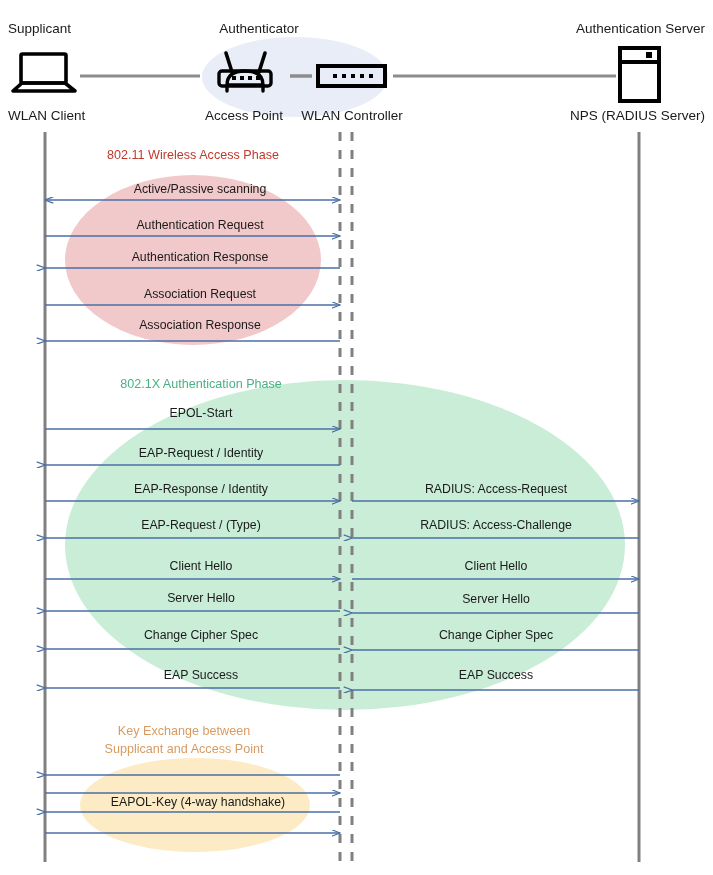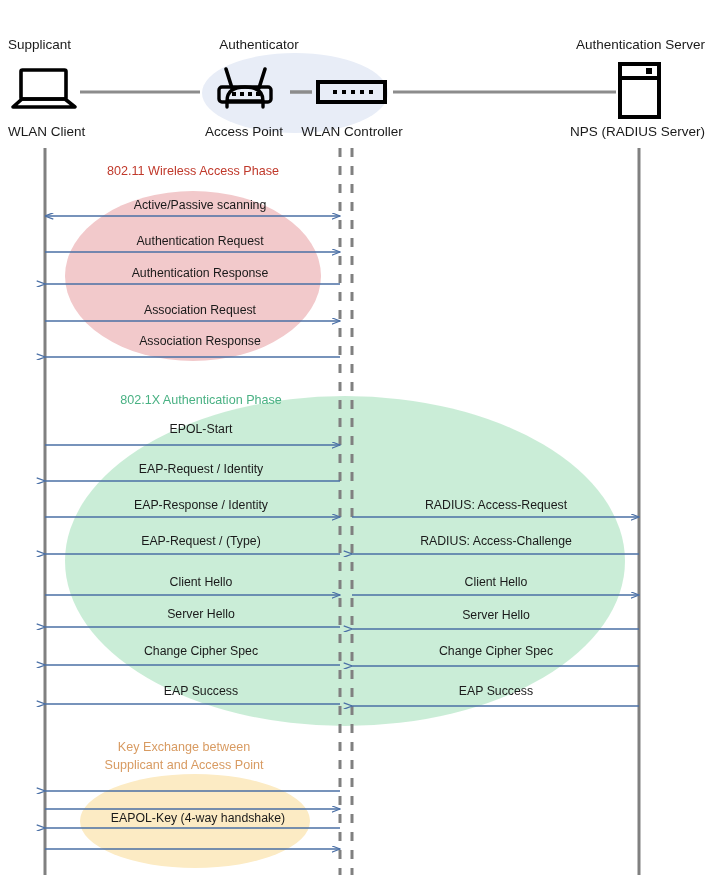--- a/index.html
+++ b/index.html
@@ -1,21 +1,21 @@
 <!DOCTYPE html>
 <html><head>
 <meta charset="utf-8">
 <style>
   html,body{margin:0;padding:0;background:#ffffff;}
   body{
     width:713px;height:875px;position:relative;overflow:hidden;
     font-family:"Liberation Sans", sans-serif;
     color:#1a1a1a;
   }
-  #stage{position:absolute;left:0;top:16px;width:713px;height:736px;}
+  #stage{position:absolute;left:0;top:0;width:713px;height:736px;}
   svg#diagram{position:absolute;left:0;top:0;width:713px;height:875px;display:block;}
   .hdr-title{font-size:13.5px;fill:#1a1a1a;font-family:"Liberation Sans",sans-serif;}
   .node-label{font-size:13.5px;fill:#1a1a1a;font-family:"Liberation Sans",sans-serif;}
   .msg-label{font-size:12.3px;fill:#1a1a1a;font-family:"Liberation Sans",sans-serif;}
   .phase-label{font-size:12.6px;font-family:"Liberation Sans",sans-serif;}
 </style>
 </head>
 <body>
 
 <div id="stage">

